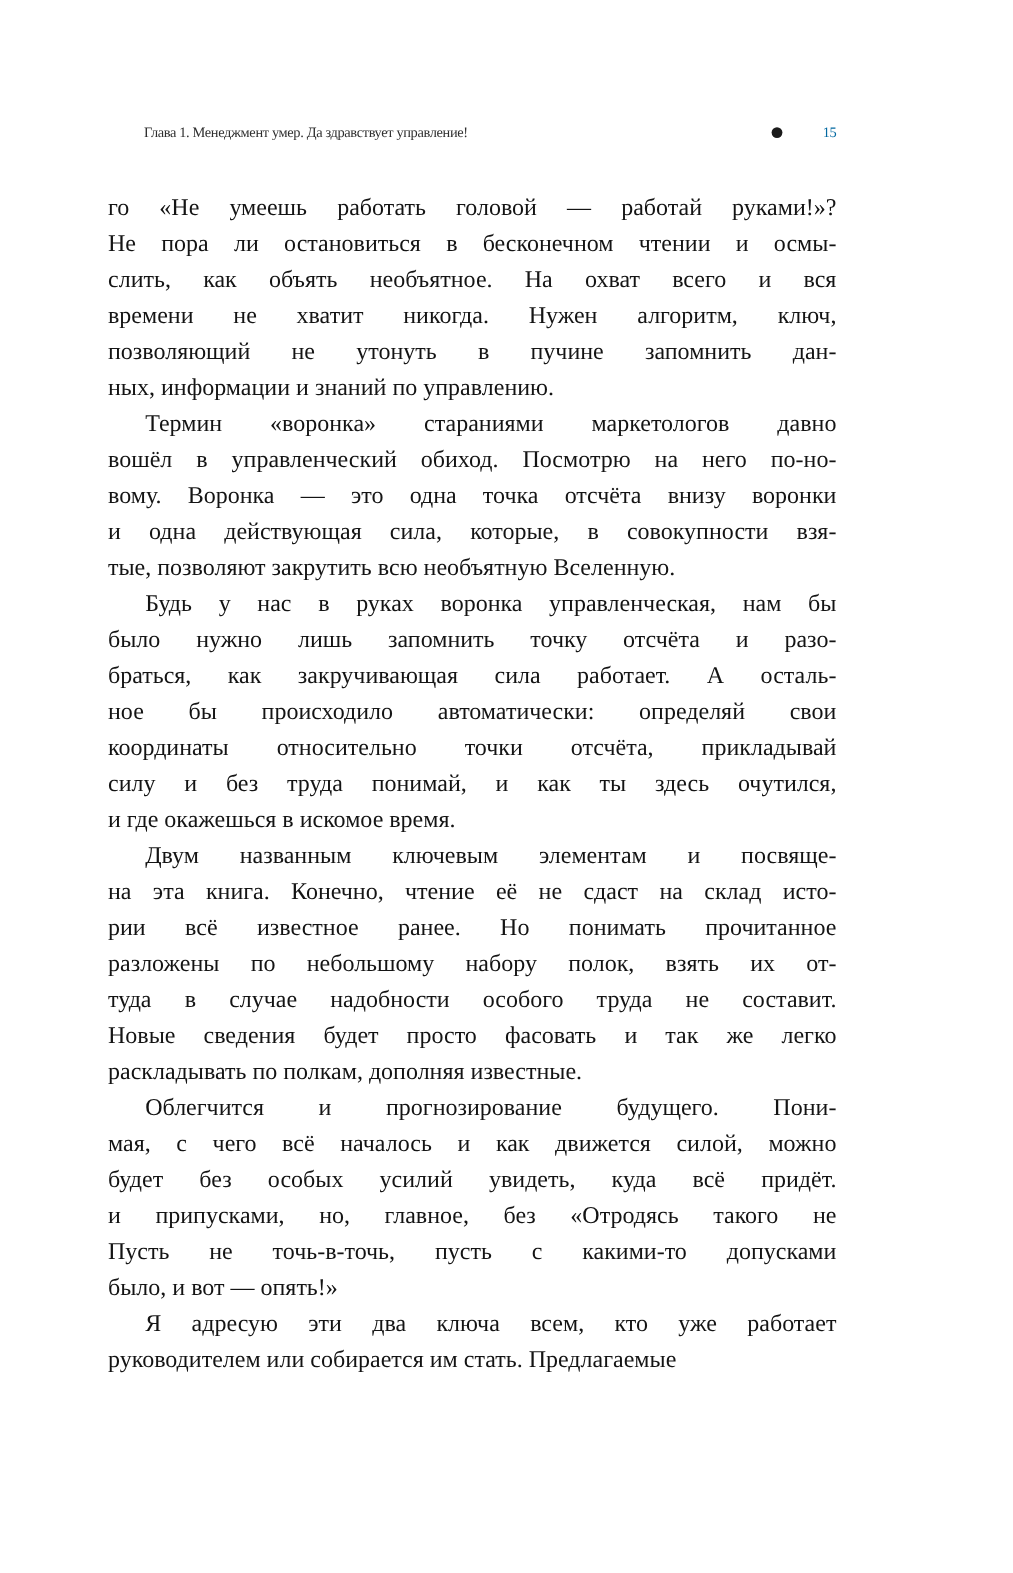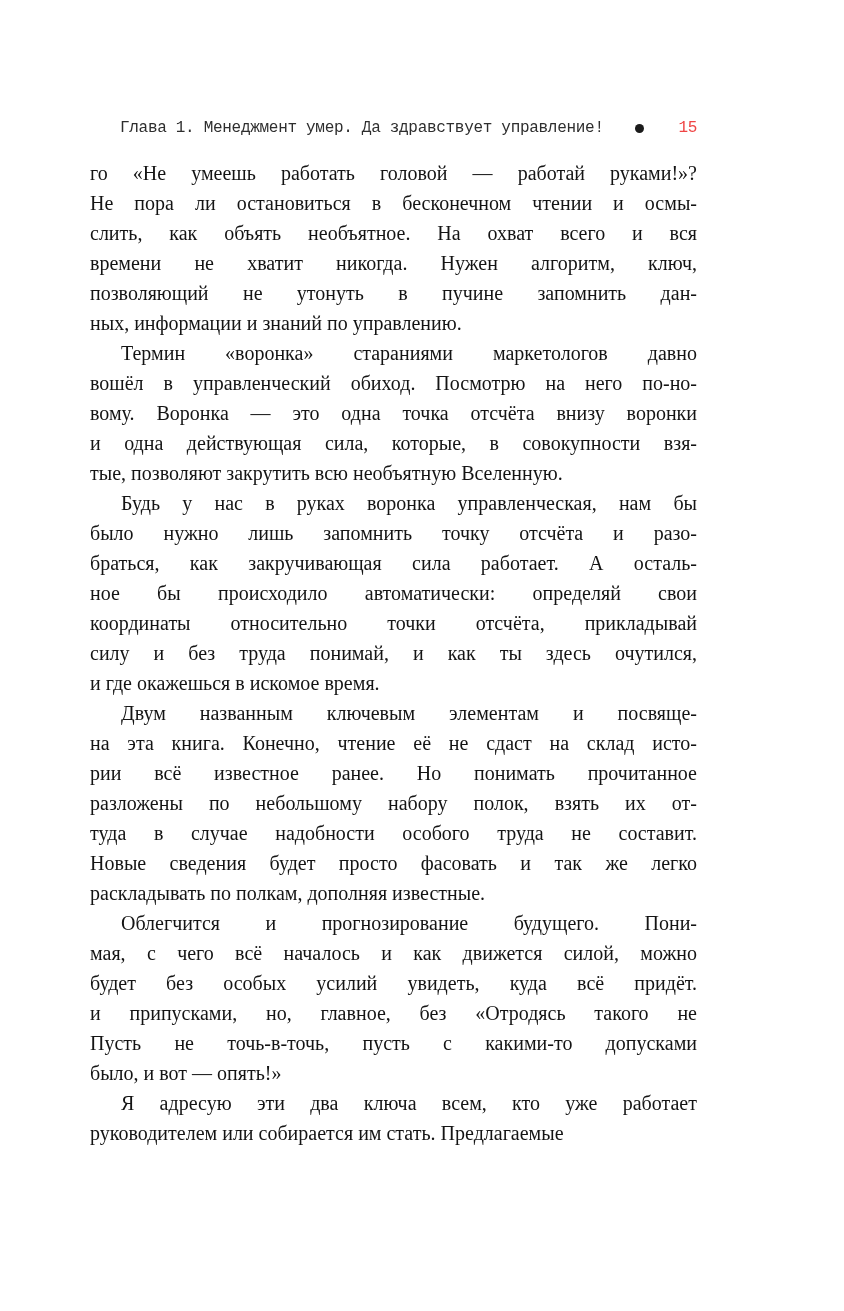--- a/index.html
+++ b/index.html
@@ -12,45 +12,45 @@
     width: 844px;
     height: 1311px;
     background: #ffffff;
     overflow: hidden;
     font-family: "Liberation Serif", "DejaVu Serif", serif;
   }
   
   .running-head {
     position: absolute;
     left: 90px;
-    top: 114px;
+    top: 96px;
     width: 607px;
     height: 28px;
     display: flex;
     align-items: center;
-    font-family: Liberation Mono, monospace;
-    font-size: 16px;
+    font-family: Liberation Serif, serif;
+    font-size: 12px;
     letter-spacing: -0.3px;
     color: #2e2e2e;
   }
   .rh-title {
     margin-left: 30px;
     white-space: nowrap;
   }
   .rh-bullet {
     margin-left: auto;
     width: 9px;
     height: 9px;
     border-radius: 50%;
     background: #1b1b1b;
     flex: 0 0 auto;
   }
   .rh-page {
     margin-left: 34px;
-    color: #ef4444;
+    color: #0369a1;
   }
   
   .body-text {
     position: absolute;
     left: 90px;
     top: 158px;
     width: 607px;
     font-size: 20px;
     line-height: 30px;
     color: #141414;

